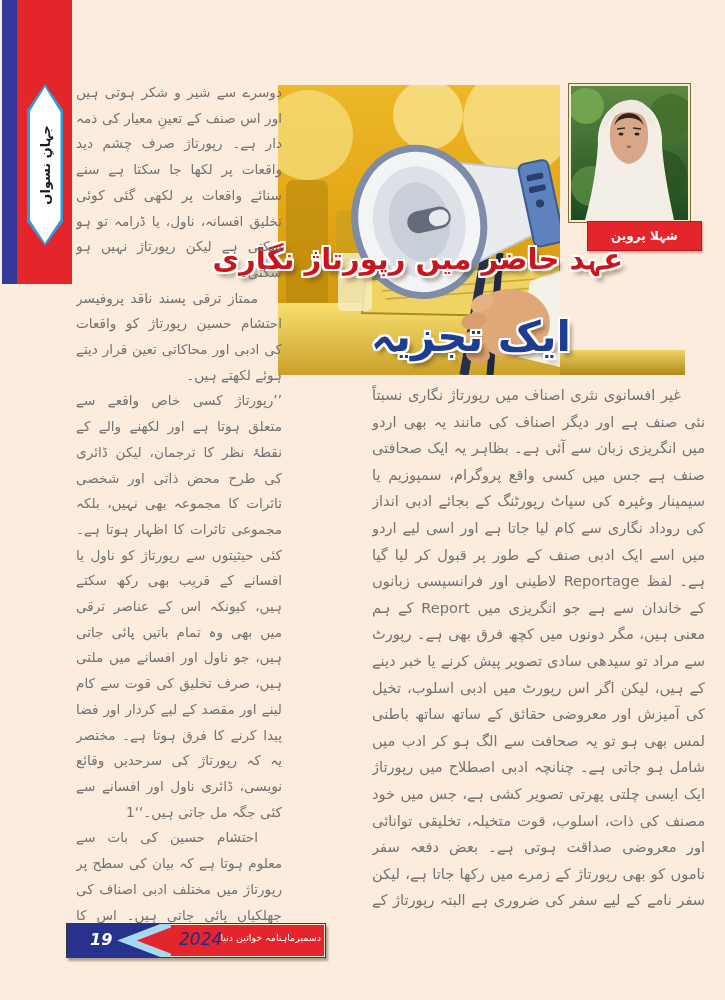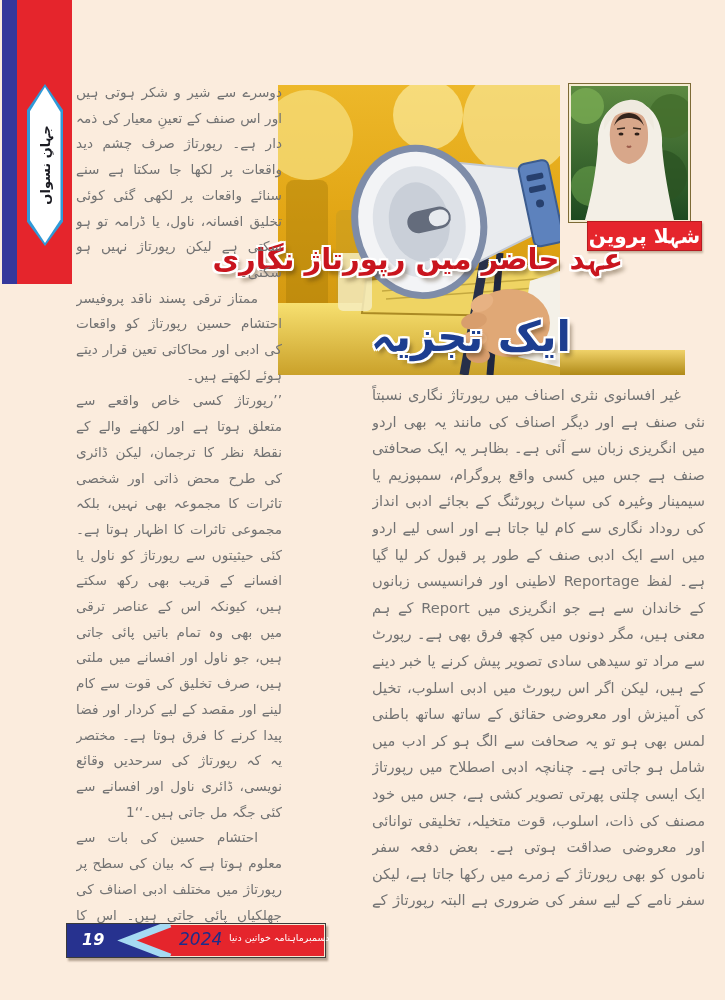--- a/index.html
+++ b/index.html
@@ -16,21 +16,21 @@
   .ribbon-text{position:absolute;left:50%;top:50%;transform:translate(-50%,-50%) rotate(-90deg);
     white-space:nowrap;font-size:13px;color:#1b1b22;font-weight:bold;direction:rtl;}
 
   
   .photo-main{position:absolute;left:278px;top:85px;width:282px;height:290px;overflow:hidden;}
   .photo-strip{position:absolute;left:560px;top:350px;width:125px;height:25px;
     background:linear-gradient(#f0d269,#b08a18);}
   .portrait{position:absolute;left:569px;top:84px;width:117px;height:134px;
     border:2px solid #f4ecd2;box-shadow:0 0 0 1px #7d6a35;overflow:hidden;}
   .author-label{position:absolute;left:587px;top:221px;width:113px;height:28px;background:#e5252c;
-    border:1px solid #b71c22;color:#ffffff;font-weight:bold;font-size:20px;line-height:28px;
+    border:1px solid #b71c22;color:#ffffff;font-weight:bold;font-size:12px;line-height:28px;
     text-align:center;direction:rtl;box-shadow:1px 2px 2px rgba(90,60,30,.35);}
 
   
   .outline-white{text-shadow:-2px -2px 0 #fff,-2px 2px 0 #fff,2px -2px 0 #fff,2px 2px 0 #fff,
     0 -2px 0 #fff,0 2px 0 #fff,-2px 0 0 #fff,2px 0 0 #fff,4px 5px 4px rgba(60,40,10,.45);}
   .title-1{position:absolute;left:258px;top:242px;width:365px;margin:0;text-align:center;
     font-size:29px;font-weight:bold;color:#c9151e;direction:rtl;white-space:nowrap;}
   .title-2{position:absolute;left:396px;top:312px;width:175px;margin:0;text-align:center;
     font-size:42px;font-weight:bold;color:#1d3e90;direction:rtl;white-space:nowrap;}
 
@@ -40,26 +40,26 @@
   .col-right{left:372px;top:382px;width:333px;height:532px;}
   .col p{margin:0;direction:rtl;text-align:justify;}
   .col-left p{font-size:13.6px;line-height:25.7px;}
   .col-right p{font-size:14.6px;line-height:26.6px;}
   .ind{text-indent:24px;}
 
   
   .footer{position:absolute;left:66px;top:923px;width:258px;height:33px;background:#e5252c;
     border:1px solid #3a3a3a;box-shadow:2px 3px 2px rgba(90,70,50,.45),inset 0 0 0 1px #f6e7d2;}
   .footer svg{position:absolute;left:0;top:0;}
-  .footer-page{position:absolute;left:15px;top:6px;color:#ffffff;font-weight:bold;
+  .footer-page{position:absolute;left:23px;top:6px;color:#ffffff;font-weight:bold;
     font-style:italic;font-size:16px;}
   .footer-year{position:absolute;left:112px;top:5px;color:#1d2d8a;font-weight:normal;
     font-style:italic;font-size:17px;}
   .footer-urdu{position:absolute;left:162px;top:8px;width:92px;display:flex;
-    justify-content:flex-start;color:#ffffff;font-size:9.5px;direction:ltr;white-space:nowrap;}
+    justify-content:flex-end;color:#ffffff;font-size:9.5px;direction:ltr;white-space:nowrap;}
 </style>
 </head>
 <body>
 
 <div class="page">
 
   <div class="side-blue"></div>
   <div class="side-red">
     <div class="ribbon-outer" style="left:10px;">
       <div class="ribbon-inner"></div>

